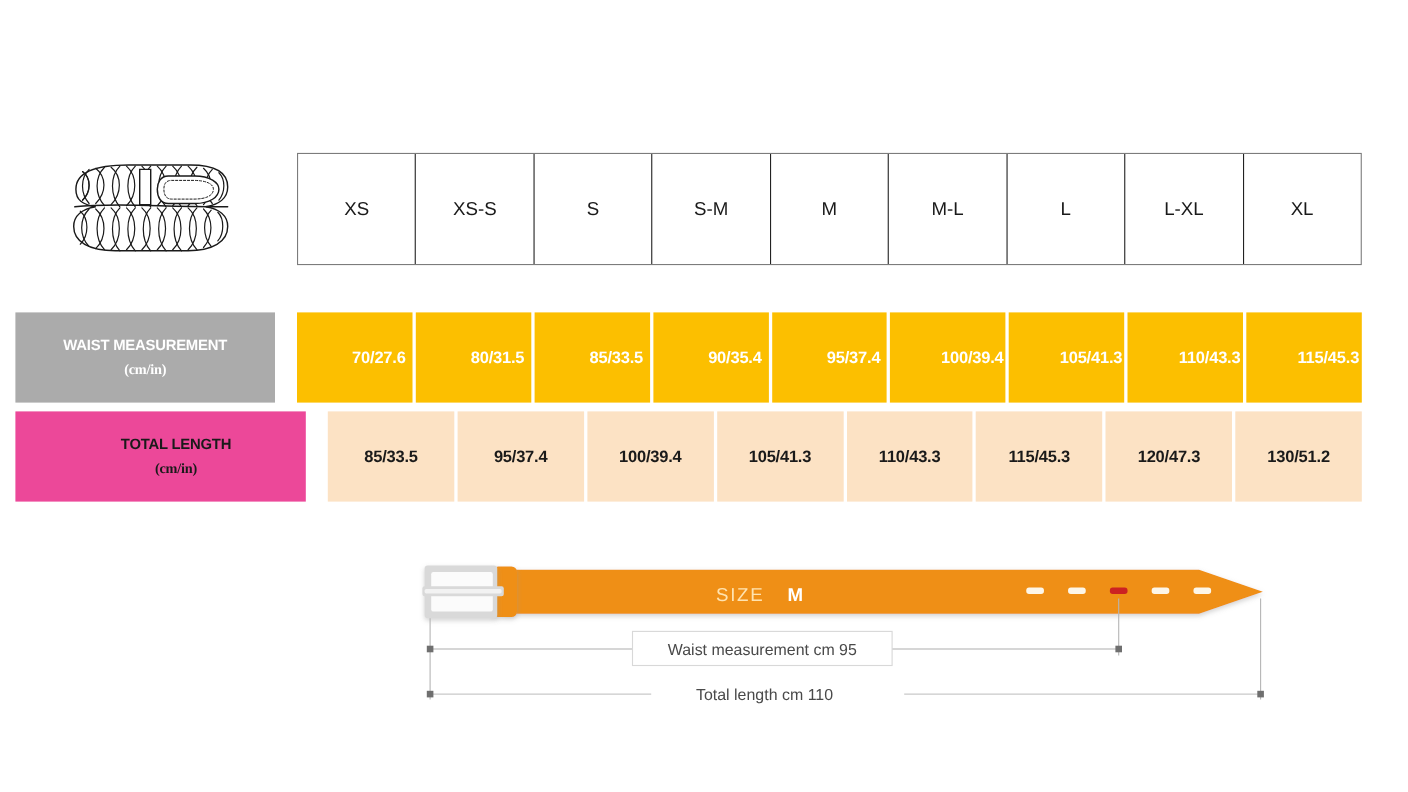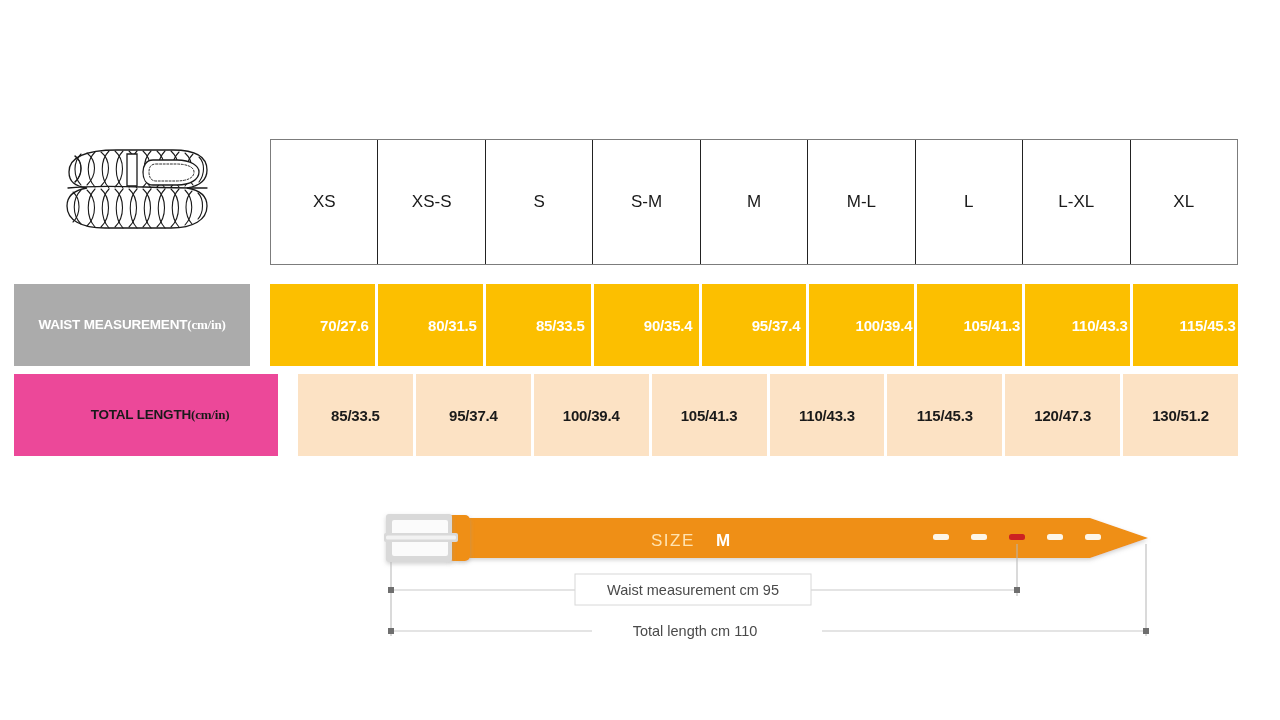--- a/index.html
+++ b/index.html
@@ -23,21 +23,21 @@
     width: 160px;
     height: 95px;
   }
 
   
   #size-header-table {
     position: absolute;
     left: 270px;
     top: 139px;
     width: 968px;
-    height: 126px;
+    height: 102px;
     display: flex;
     border: 1px solid #7c7c7c;
     box-sizing: border-box;
     background: #ffffff;
   }
   .size-head-cell {
     flex: 1 1 0;
     border-right: 1px solid #222;
     display: flex;
     align-items: center;
@@ -56,21 +56,21 @@
     height: 82px;
     display: flex;
   }
   #row-waist  { top: 284px; }
   #row-length { top: 374px; }
 
   .row-label {
     width: 236px;
     flex: 0 0 236px;
     display: flex;
-    flex-direction: row;
+    flex-direction: column;
     align-items: center;
     justify-content: center;
     font-weight: bold;
     font-size: 13.5px;
     line-height: 1.65;
     text-align: center;
     letter-spacing: -0.2px;
   }
   #label-waist  { background: #ababab; color: #ffffff; }
   #label-length { background: #ec4899; color: #1a1a1a; padding-left: 28px; }

